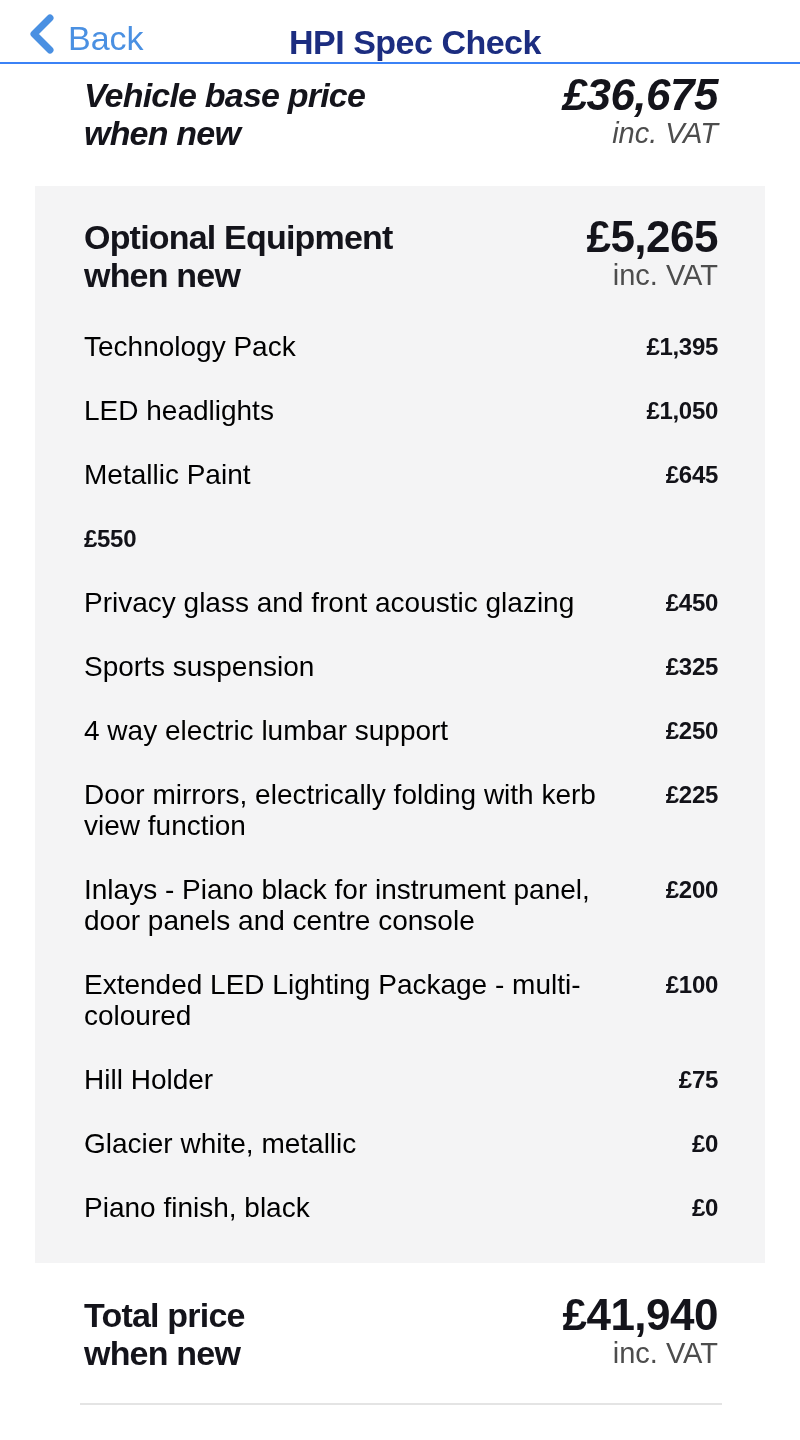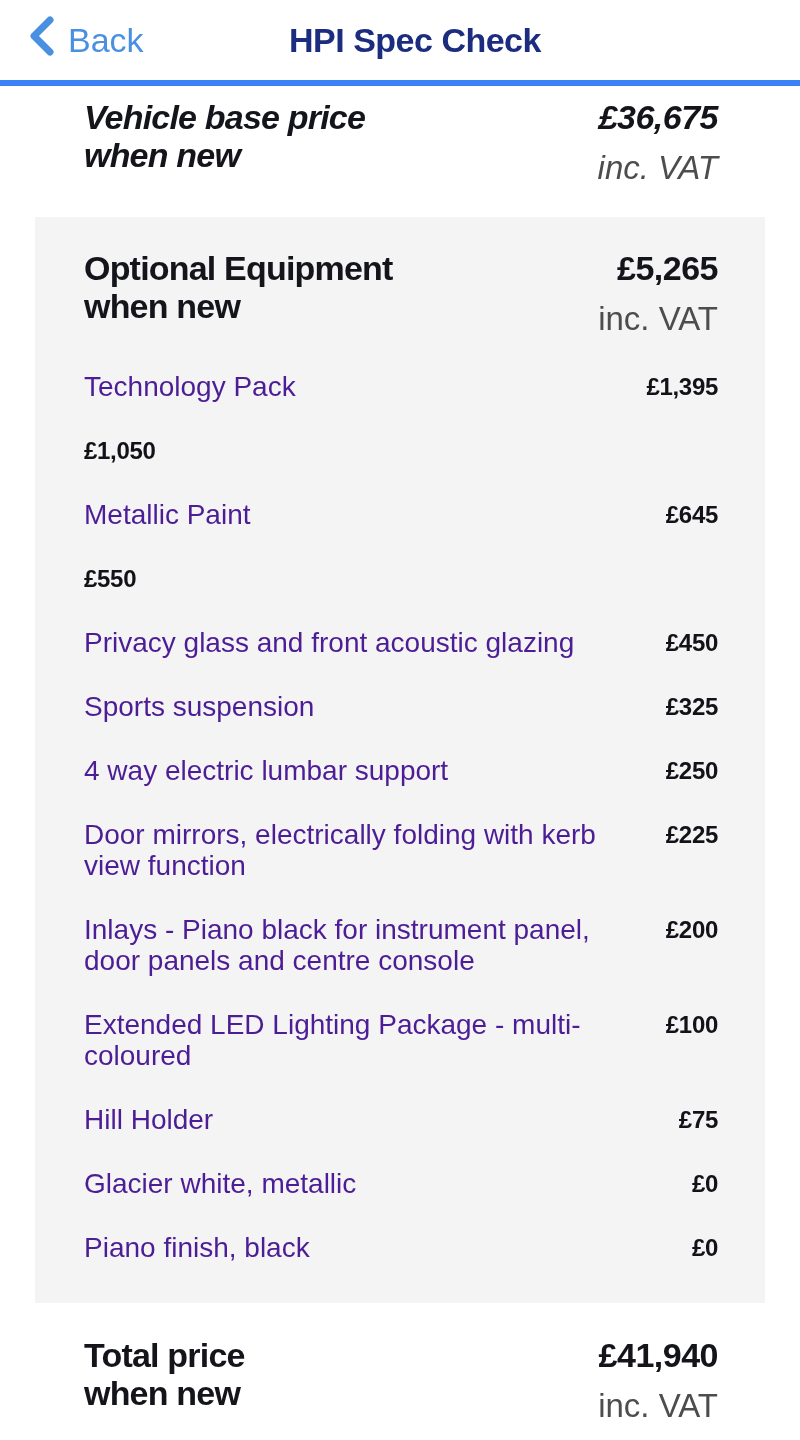--- a/index.html
+++ b/index.html
@@ -6,25 +6,25 @@
   html, body { width: 800px; }
   body {
     height: 1440px;
     background: #ffffff;
     font-family: "Liberation Sans", sans-serif;
     overflow: hidden;
   }
   
   .navbar {
     position: relative;
-    height: 86px;
-    display: flex;
-    align-items: center;
+    height: 64px;
+    display: flex;
+    align-items: flex-end;
     background: #ffffff;
-    border-bottom: 6px solid #3b82f6;
+    border-bottom: 2px solid #3b82f6;
   }
   .back-btn {
     display: flex;
     align-items: center;
     gap: 14px;
     margin-left: 28px;
     background: none;
     border: none;
     cursor: pointer;
     color: #4a90e2;
@@ -55,29 +55,29 @@
   .summary.total { margin-top: 33px; }
   .summary-label {
     font-size: 34px;
     font-weight: 800;
     letter-spacing: -0.8px;
     line-height: 38px;
     color: #14141b;
   }
   .summary-right { text-align: right; }
   .summary-amount {
-    font-size: 34px;
+    font-size: 44px;
     font-weight: 800;
     letter-spacing: -0.5px;
     line-height: 38px;
     color: #14141b;
   }
   .vat-note {
-    margin-top: 16px;
-    font-size: 33px;
+    margin-top: 4px;
+    font-size: 29px;
     font-weight: 400;
     color: #4d4d4d;
     line-height: 31px;
   }
   
   .card {
     margin: 34px 35px 0 35px;
     background: #f4f4f5;
     padding: 32px 47px 40px 49px;
   }
@@ -87,21 +87,21 @@
     display: flex;
     justify-content: space-between;
     align-items: flex-start;
     margin-bottom: 33px;
   }
   .option-row:last-child { margin-bottom: 0; }
   .option-name {
     max-width: 565px;
     font-size: 28px;
     line-height: 31px;
-    color: #4c1d95;
+    color: #000000;
   }
   .option-price {
     font-size: 24px;
     font-weight: 700;
     letter-spacing: -0.3px;
     line-height: 31px;
     color: #121218;
     white-space: nowrap;
   }
   
@@ -148,20 +148,21 @@
     </div>
   </div>
 
   <div class="option-list">
     <div class="option-row">
       <div class="option-name">Technology Pack</div>
       <div class="option-price">£1,395</div>
     </div>
 
     <div class="option-row">
+      <div class="option-name">LED headlights</div>
       <div class="option-price">£1,050</div>
     </div>
 
     <div class="option-row">
       <div class="option-name">Metallic Paint</div>
       <div class="option-price">£645</div>
     </div>
 
     <div class="option-row">
       <div class="option-price">£550</div>

